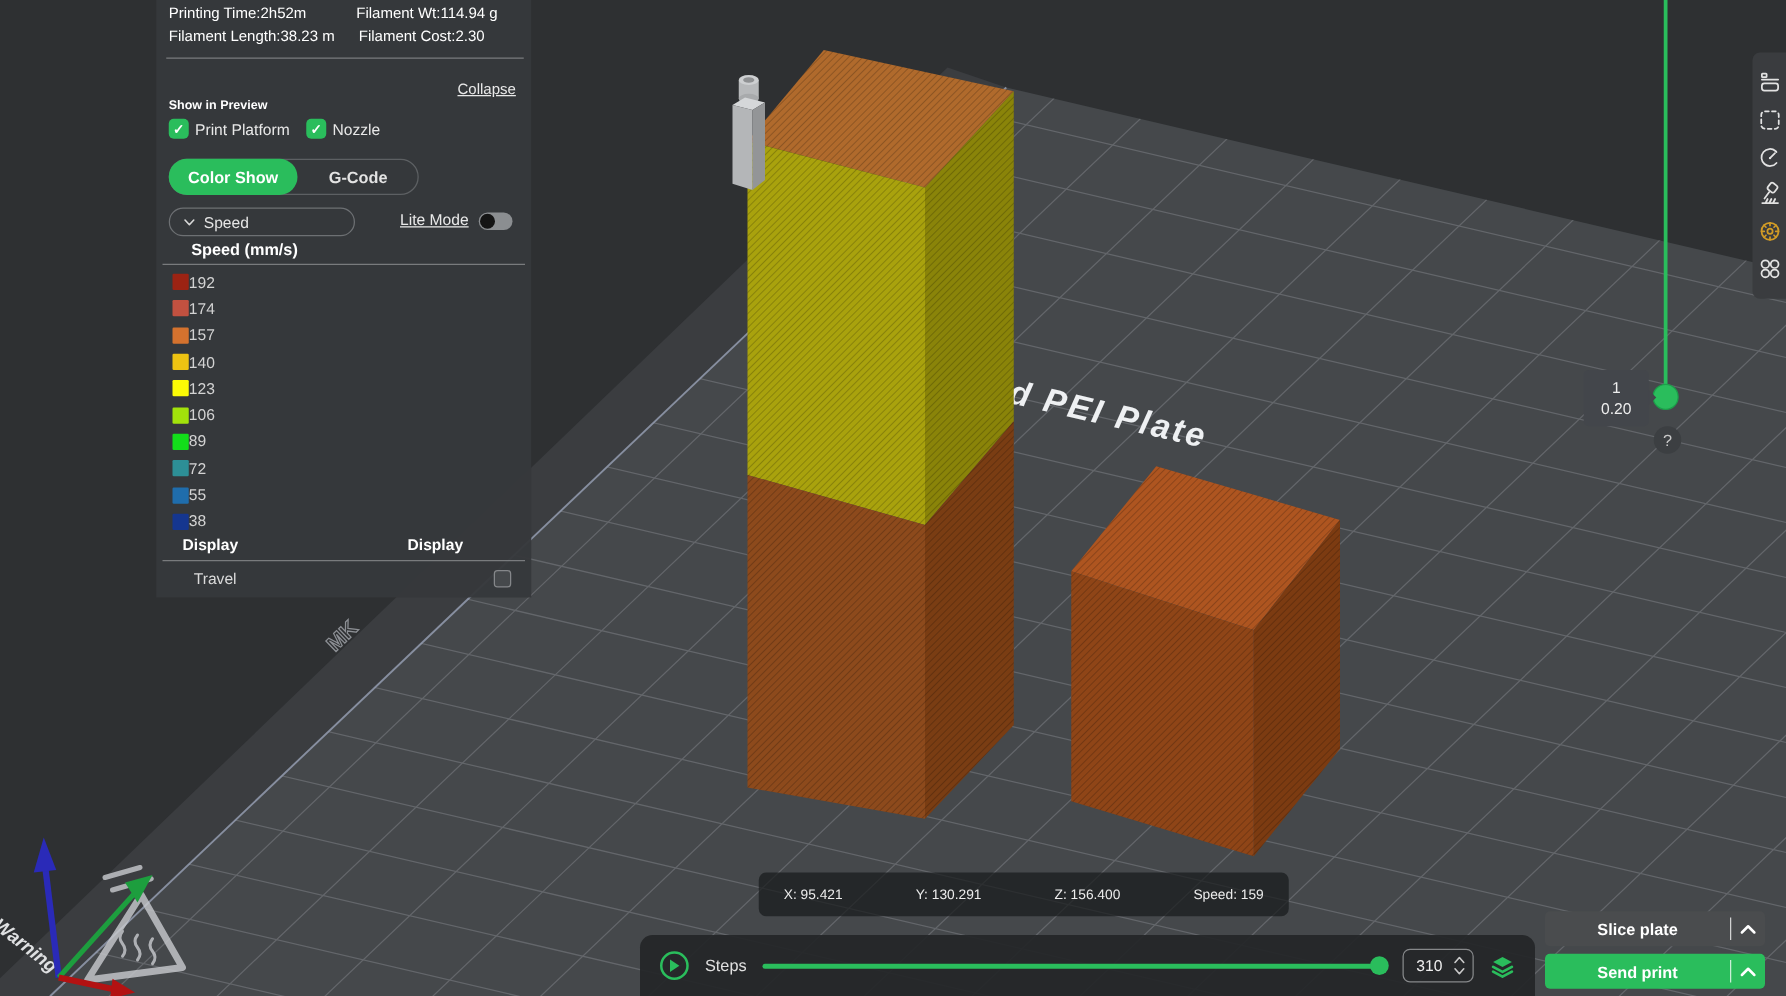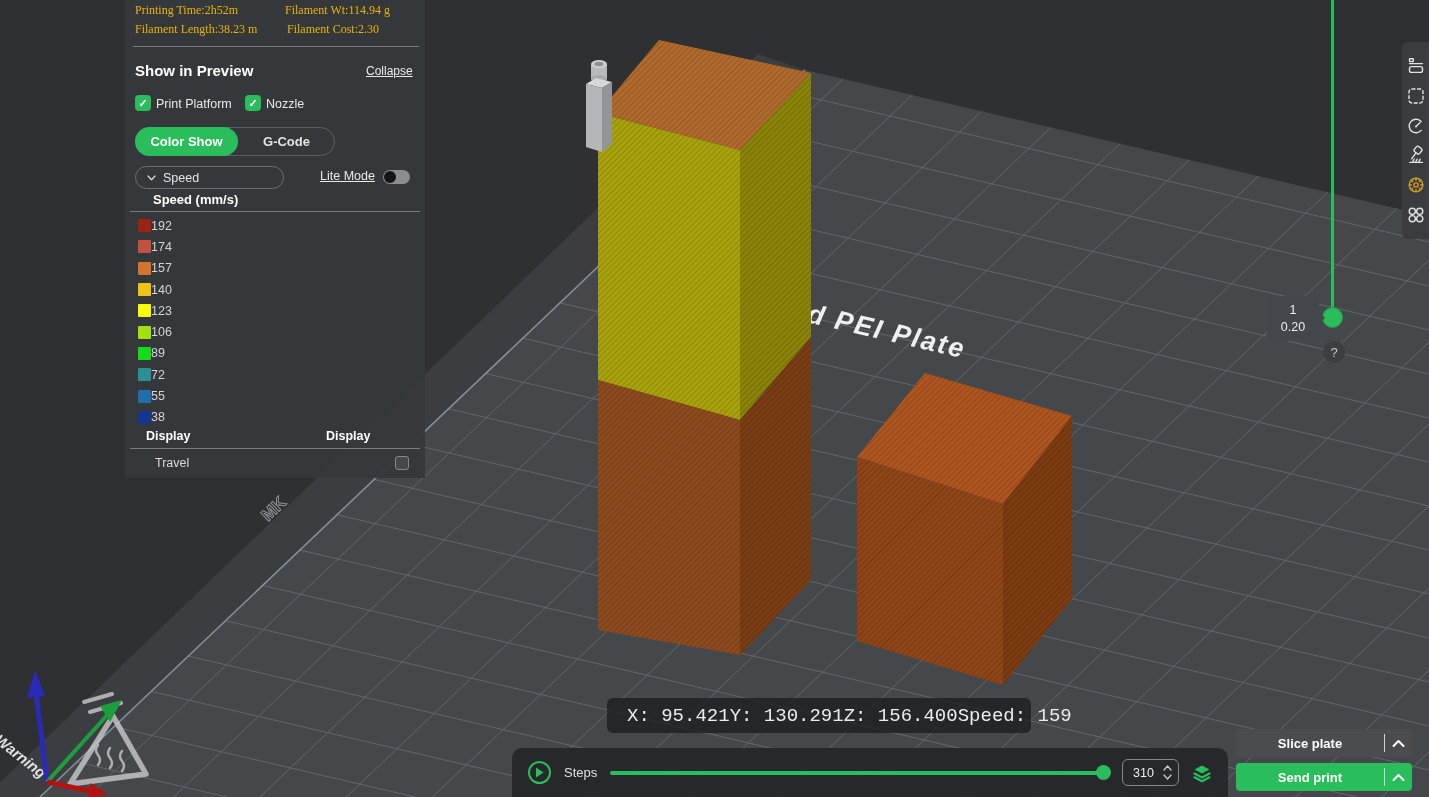--- a/index.html
+++ b/index.html
@@ -11,23 +11,23 @@
   }
   svg text { font-family:"Liberation Sans", sans-serif; }
 
   
   #scene { position:absolute; left:0; top:0; }
 
   
   .panel { position:absolute; left:125px; top:0; width:300px; height:478px;
            background:rgba(54,56,59,0.96); }
   .panel .abs { position:absolute; }
-  .stat { font-size:12px; color:#eab308; white-space:nowrap;font-family:Liberation Serif, serif; }
+  .stat { font-size:12px; color:#ffffff; white-space:nowrap; }
   .divider { position:absolute; height:1px; background:#85878a; opacity:.85; }
-  .panel-title { font-size:15px; font-weight:700; color:#fff; }
+  .panel-title { font-size:10px; font-weight:700; color:#fff;margin-top:17px; }
   .link { font-size:12px; color:#e9e9e9; text-decoration:underline; cursor:pointer; }
   .cb { width:16px; height:16px; border-radius:4px; background:var(--accent);
         display:flex; align-items:center; justify-content:center;
         color:#fff; font-size:11px; font-weight:700; }
   .cb-label { font-size:12.5px; color:#e8e8e8; }
   .seg { border:1px solid #5d6063; border-radius:15px; width:200px; height:29px; position:relative; }
   .seg-active { position:absolute; left:-1px; top:-1px; width:103px; height:29px;
                 background:var(--accent); border-radius:15px; color:#fff; font-weight:700;
                 font-size:13px; display:flex; align-items:center; justify-content:center; cursor:pointer; }
   .seg-passive { position:absolute; left:102px; top:0; width:97px; height:27px; color:#e3e3e3;
@@ -62,21 +62,21 @@
   .layer-tip::after { content:""; position:absolute; right:-6px; top:16px; border:6px solid transparent;
                       border-right:none; border-left:6px solid #43464b; }
   .help-btn { position:absolute; left:1323px; top:341px; width:22px; height:22px; border-radius:50%;
               background:#3c3f42; color:#c8c8c8; font-size:13px; display:flex; align-items:center;
               justify-content:center; cursor:pointer; }
 
   
   .status-bar { position:absolute; left:607px; top:698px; width:424px; height:35px;
                 background:rgba(24,26,28,0.72); border-radius:6px; display:flex; align-items:center;
                 justify-content:space-between; padding:0 20px; }
-  .status-item { font-size:19px; color:#ececec; white-space:nowrap;font-family:Liberation Mono, monospace; }
+  .status-item { font-size:11px; color:#ececec; white-space:nowrap; }
 
   
   .steps-bar { position:absolute; left:512px; top:748px; width:716px; height:49px;
                background:rgba(36,38,40,0.93); border-radius:10px 10px 0 0; display:flex;
                align-items:center; padding:0 16px; gap:13px; }
   .play-btn { width:23px; height:23px; border:2px solid var(--accent); border-radius:50%; flex:none;
               display:flex; align-items:center; justify-content:center; cursor:pointer; }
   .steps-label { font-size:13px; color:#e0e0e0; }
   .slider { flex:1; height:4px; background:var(--accent); border-radius:2px; position:relative; cursor:pointer; }
   .slider .knob { position:absolute; right:-2px; top:-5.5px; width:15px; height:15px;

